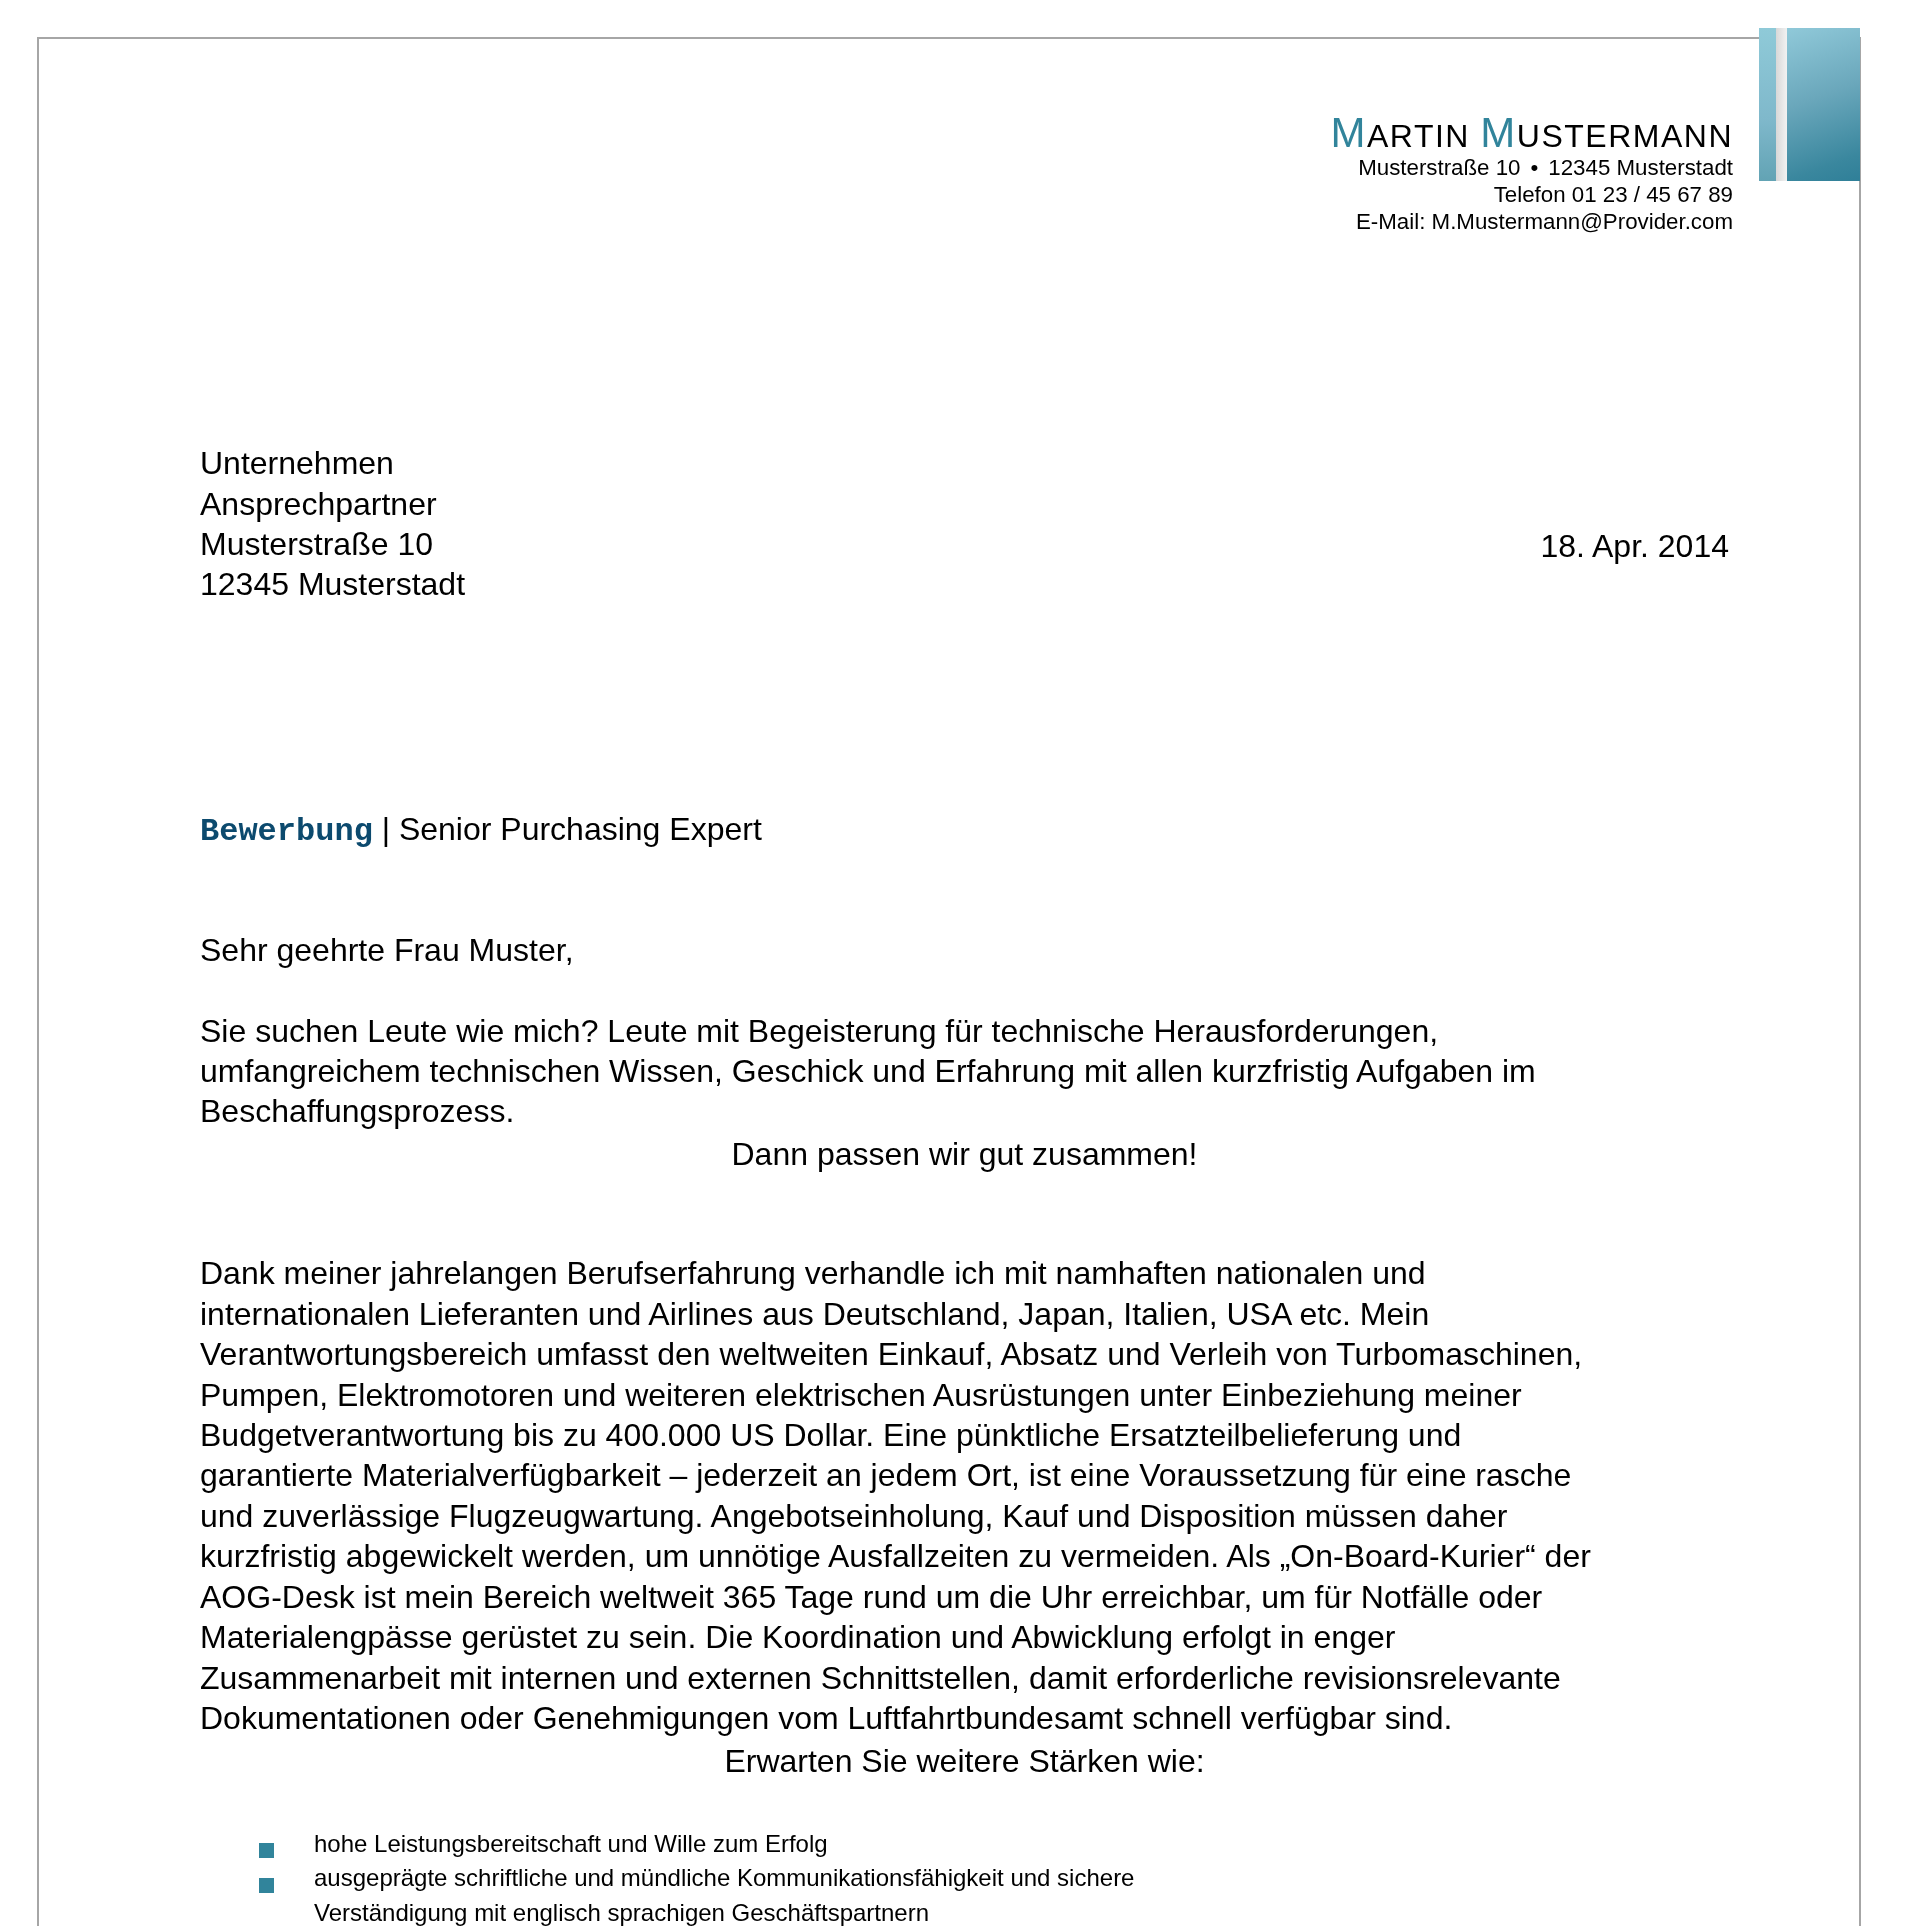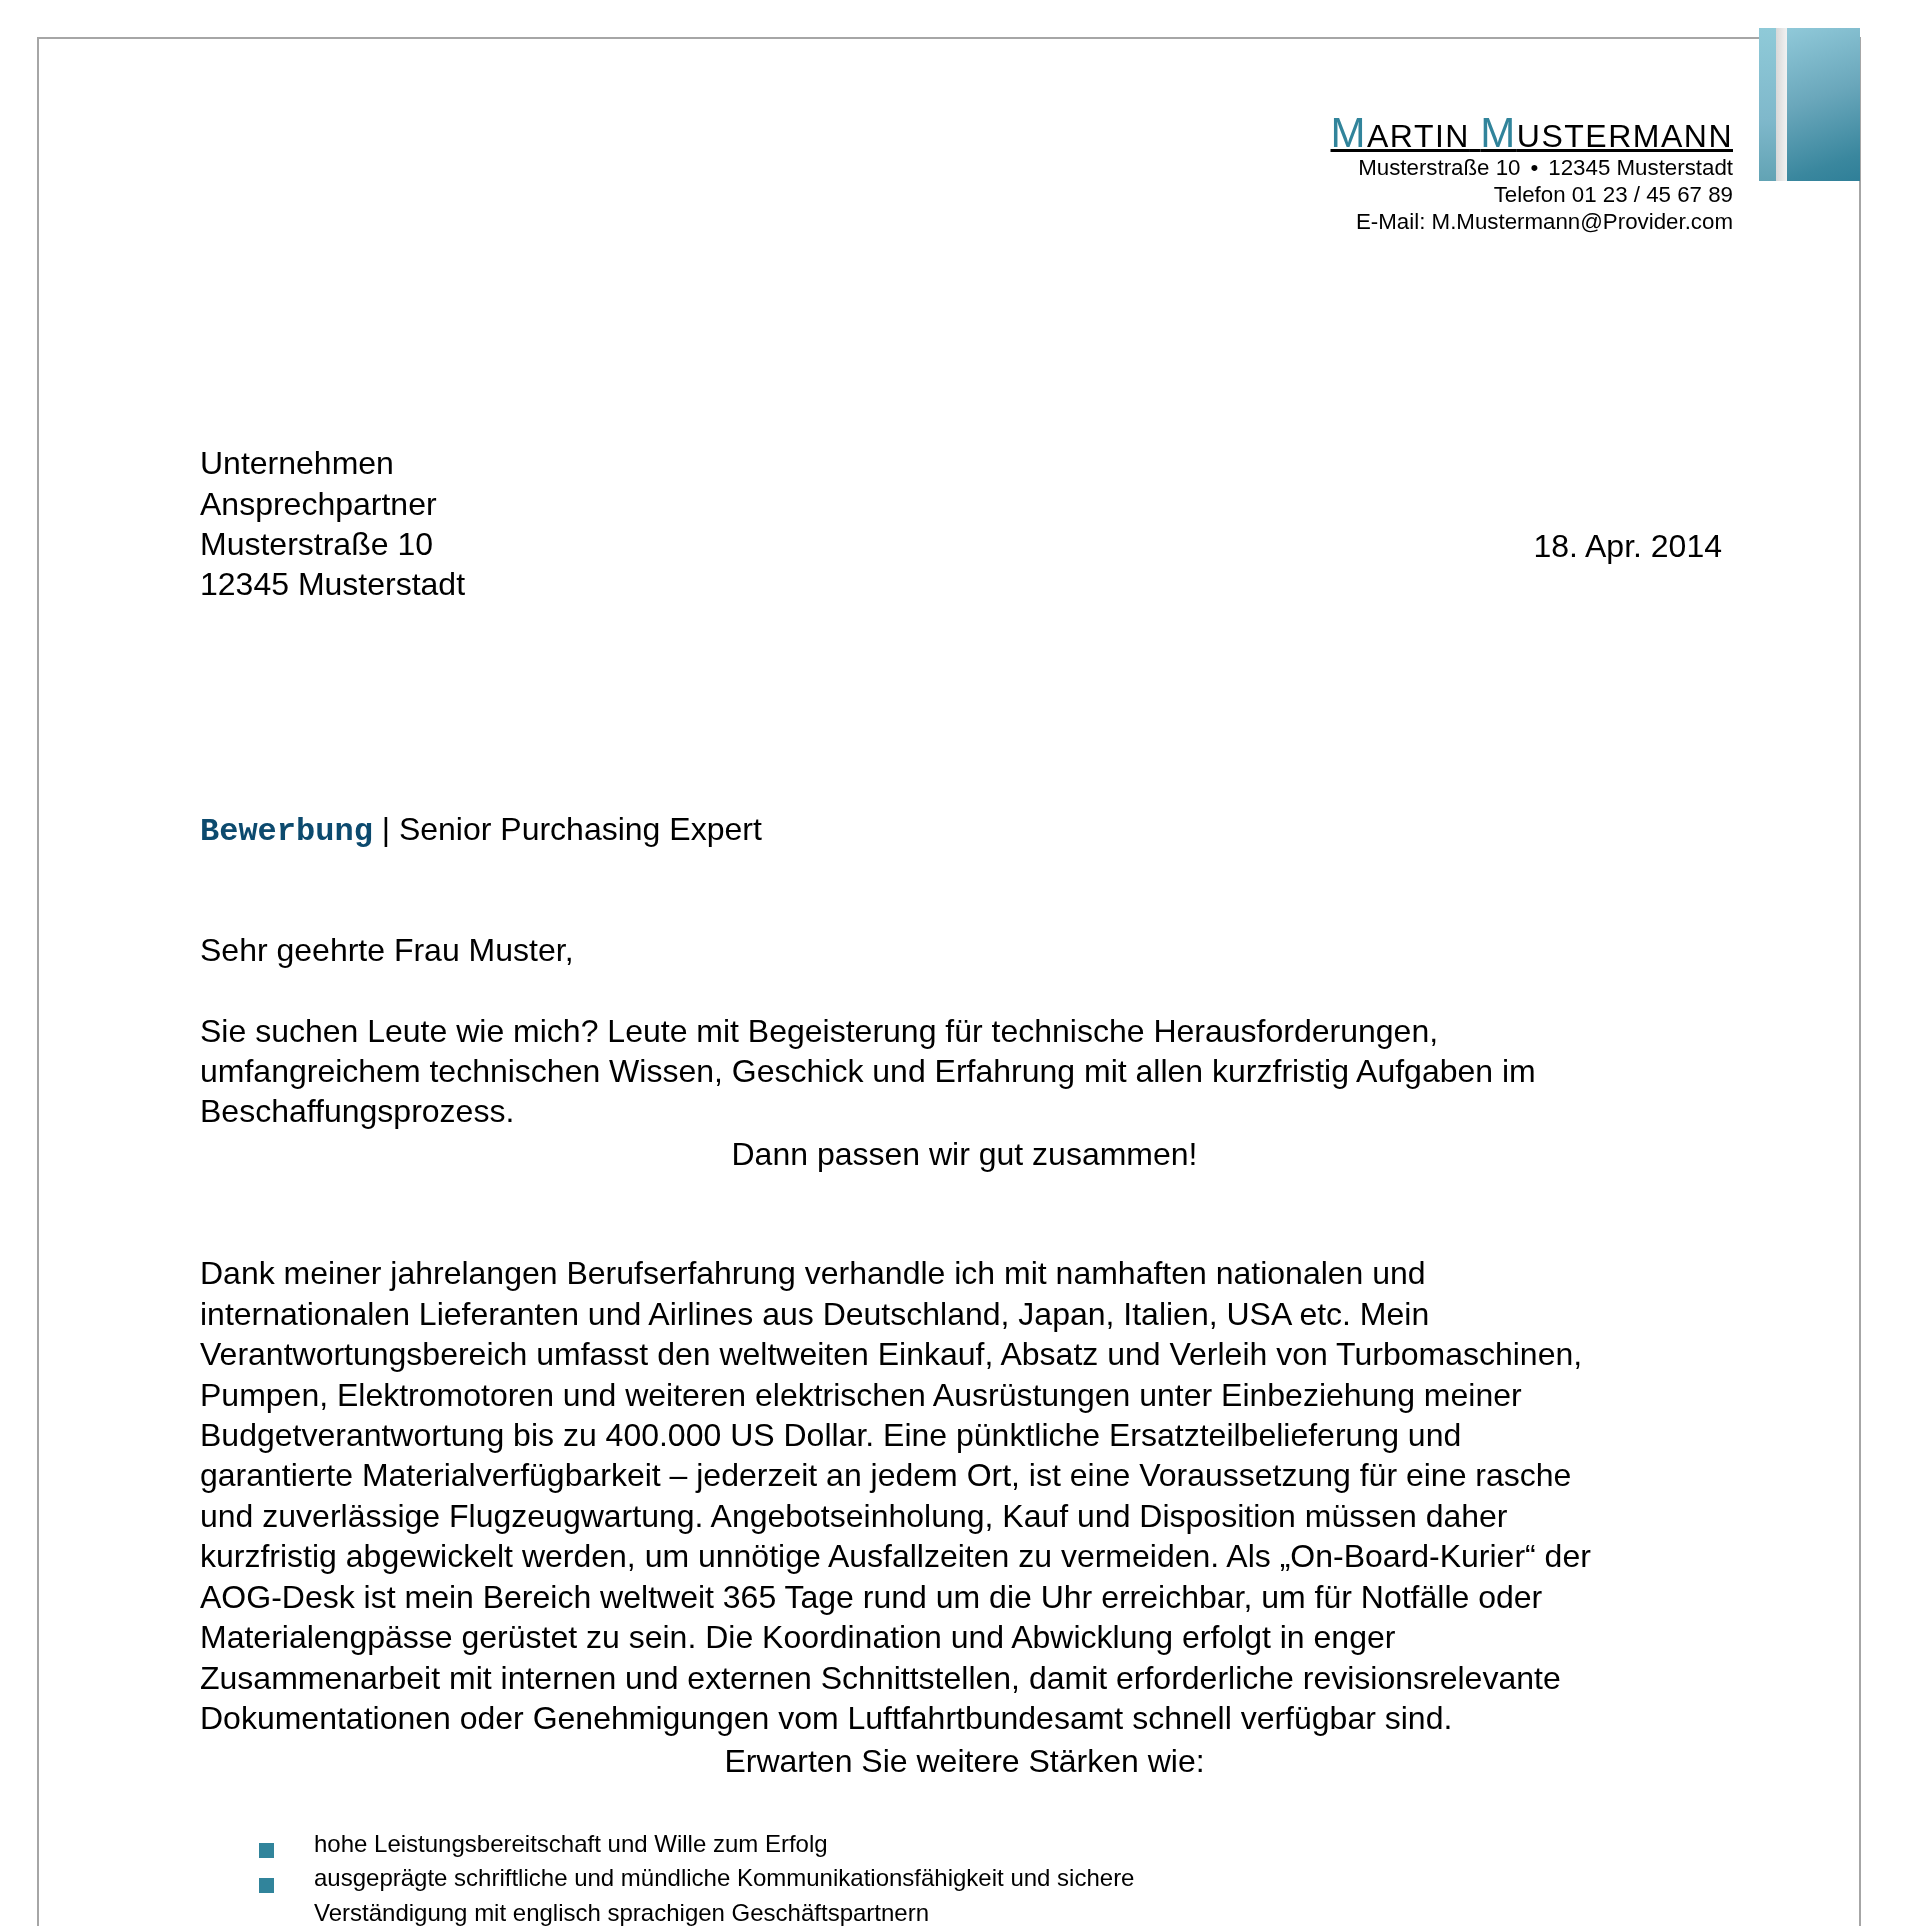--- a/index.html
+++ b/index.html
@@ -10,29 +10,29 @@
   .frame-right { position: absolute; left: 1859px; top: 37px; width: 1.9px; height: 2628px; background: #a6a6a6; }
 
   .hdr-band-a { position: absolute; left: 1759px; top: 28px; width: 17px; height: 153px;
                 background: linear-gradient(180deg, #8fcad8 0%, #7fb8cb 60%, #62a3b4 100%); }
   .hdr-band-gap { position: absolute; left: 1776px; top: 28px; width: 11.2px; height: 153px;
                 background: linear-gradient(90deg, #d8d8d8, #f2f2f2); }
   .hdr-band-b { position: absolute; left: 1787px; top: 28px; width: 73px; height: 153px;
                 background: linear-gradient(160deg, #90c9d9 0%, #6aa7bb 45%, #3a879e 85%, #2f7f98 100%); }
 
   .name { position: absolute; right: 177px; top: 112px; font-size: 32px; letter-spacing: 1.5px;
-          font-weight: normal; line-height: 1; white-space: nowrap; text-decoration: underline; }
+          font-weight: normal; line-height: 1; white-space: nowrap; }
   .name .cap { color: #31849b; font-size: 42px; }
   .contact { position: absolute; right: 177px; text-align: left; font-size: 22.3px; line-height: 1;
              white-space: nowrap; }
   .c1 { top: 157px; } .c2 { top: 184px; } .c3 { top: 211px; }
   .bullet-sep { display: inline-block; margin: 0 10px; }
 
   .txt { position: absolute; left: 200px; font-size: 32px; line-height: 1; white-space: nowrap; margin-top: 38px; }
-  .txt-right { position: absolute; right: 188px; font-size: 32px; line-height: 1; white-space: nowrap; }
+  .txt-right { position: absolute; right: 181px; font-size: 32px; line-height: 1; white-space: nowrap; }
   .center { position: absolute; left: 200px; width: 1529px; text-align: center; font-size: 32px;
             line-height: 1; white-space: nowrap; }
   .subject-strong { color: #0c4a6e; font-weight: bold; font-family: Liberation Mono, monospace; }
 
   .bl-mark { position: absolute; left: 259px; width: 14.6px; height: 14.6px; background: #31849b; }
   .bl-text { position: absolute; left: 314px; font-size: 24px; line-height: 1; white-space: nowrap; }
 </style>
 </head>
 <body>
 

